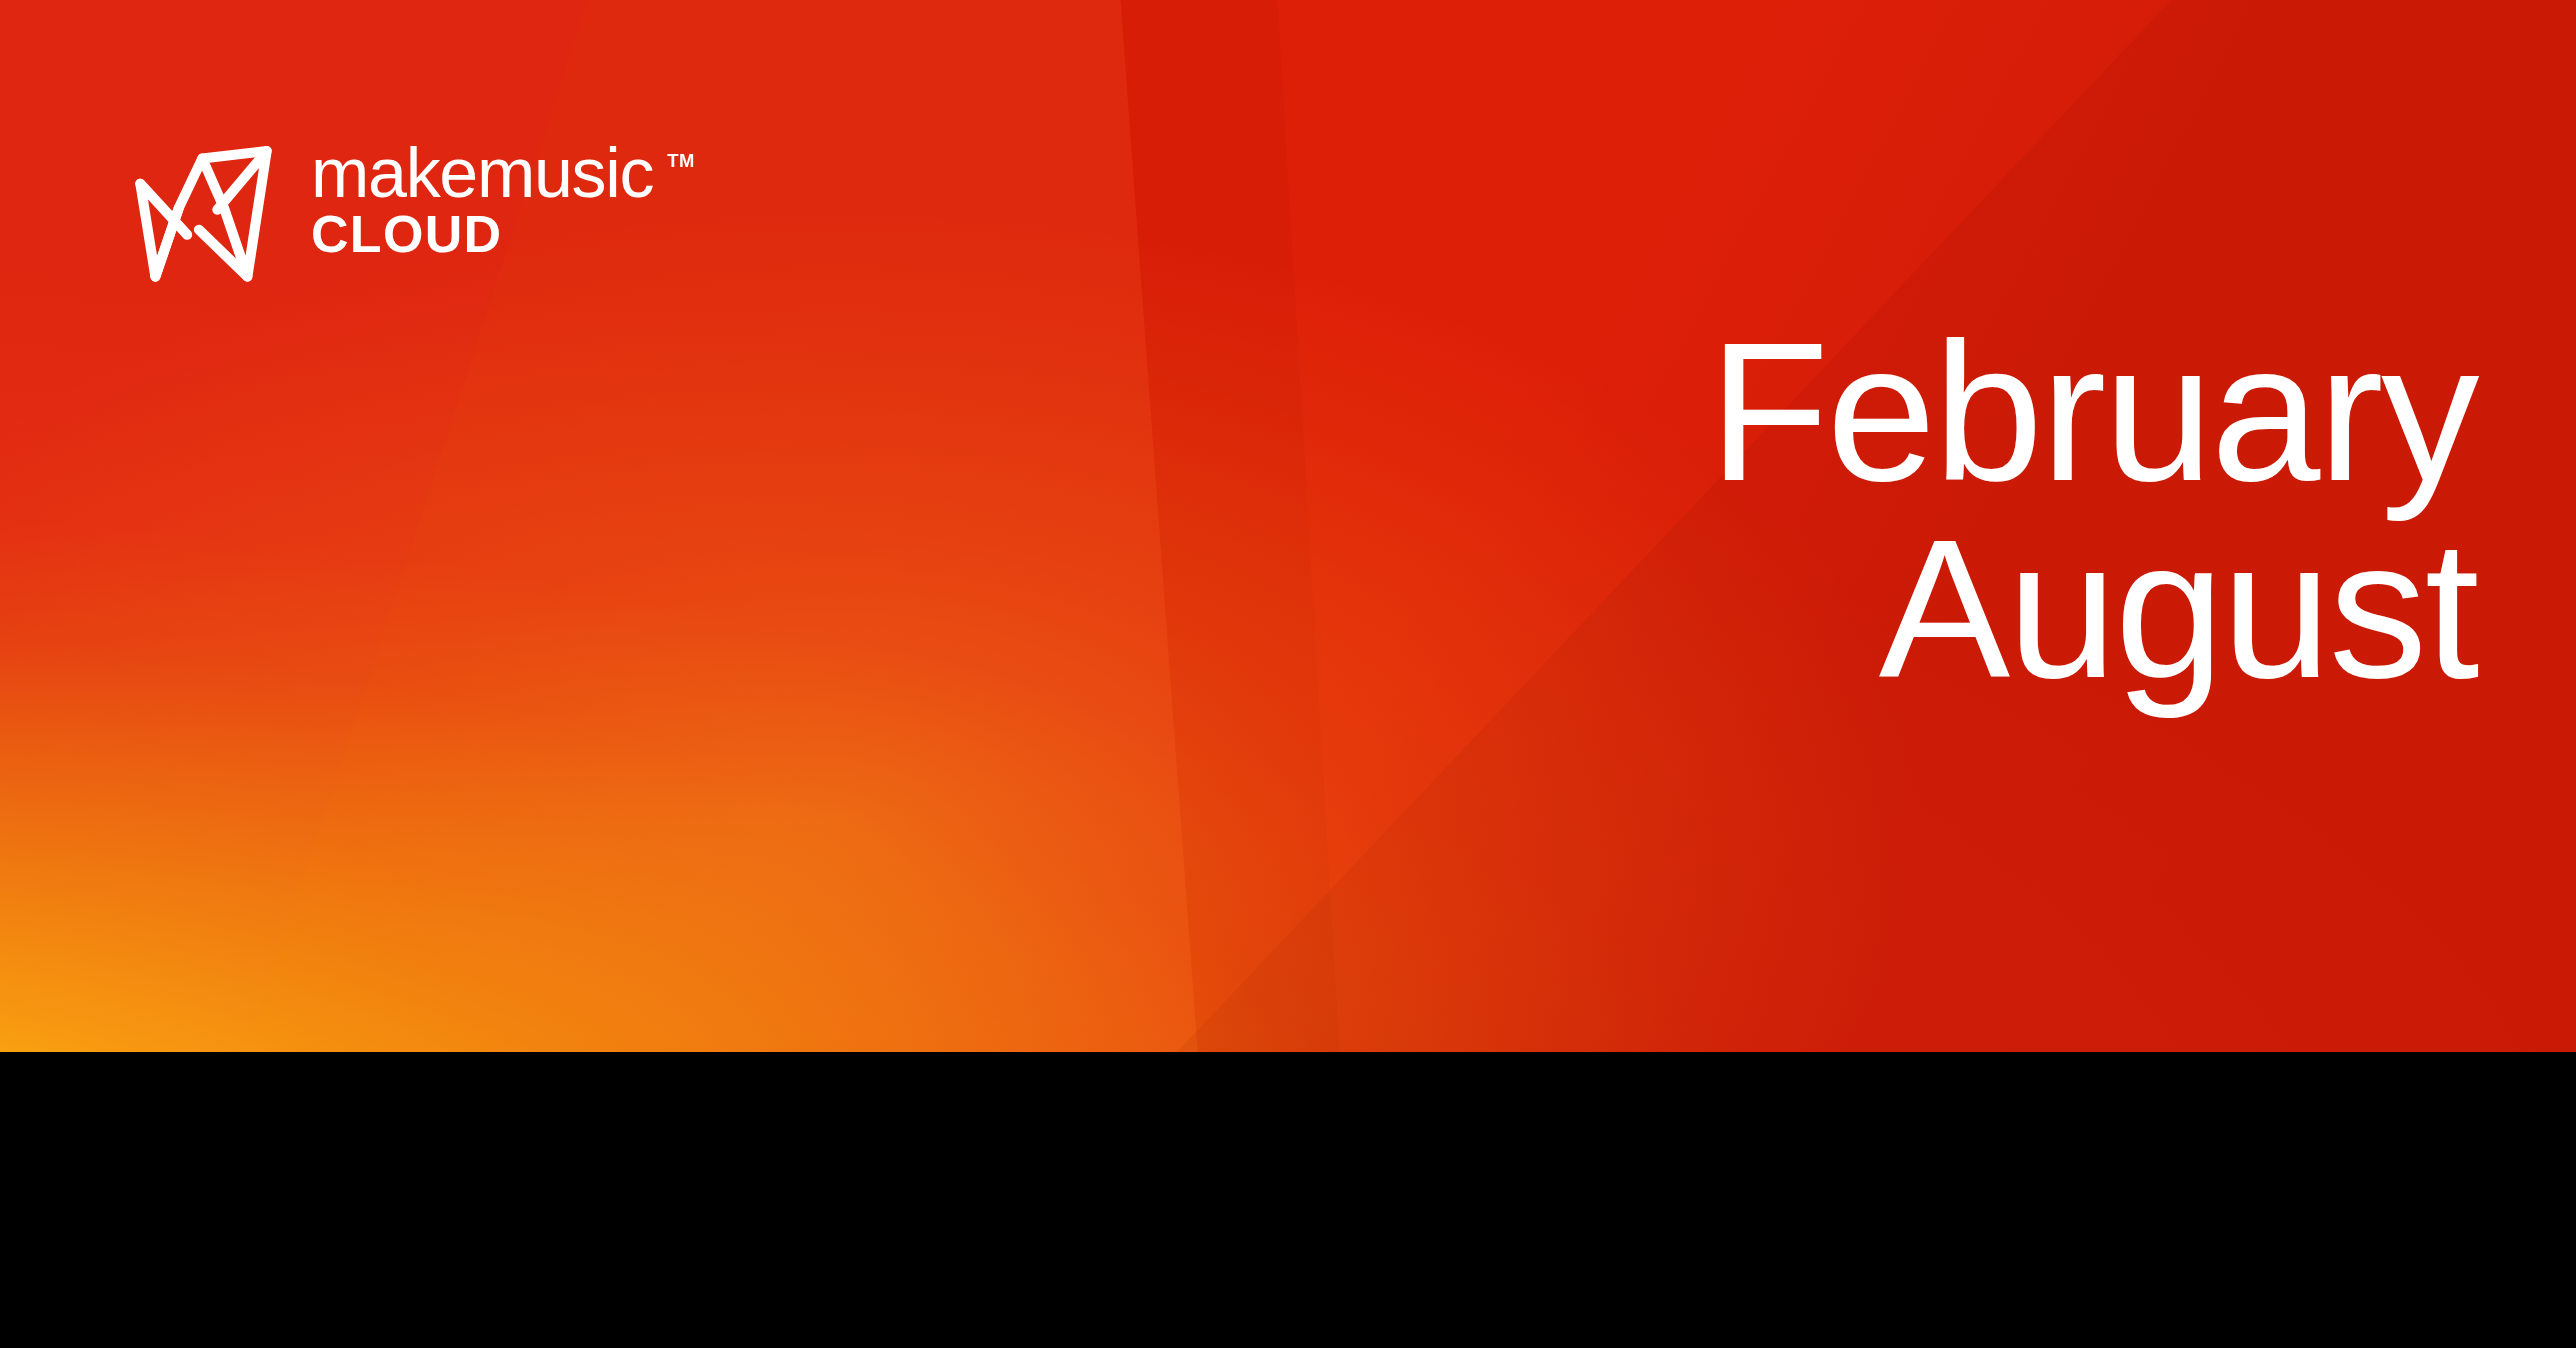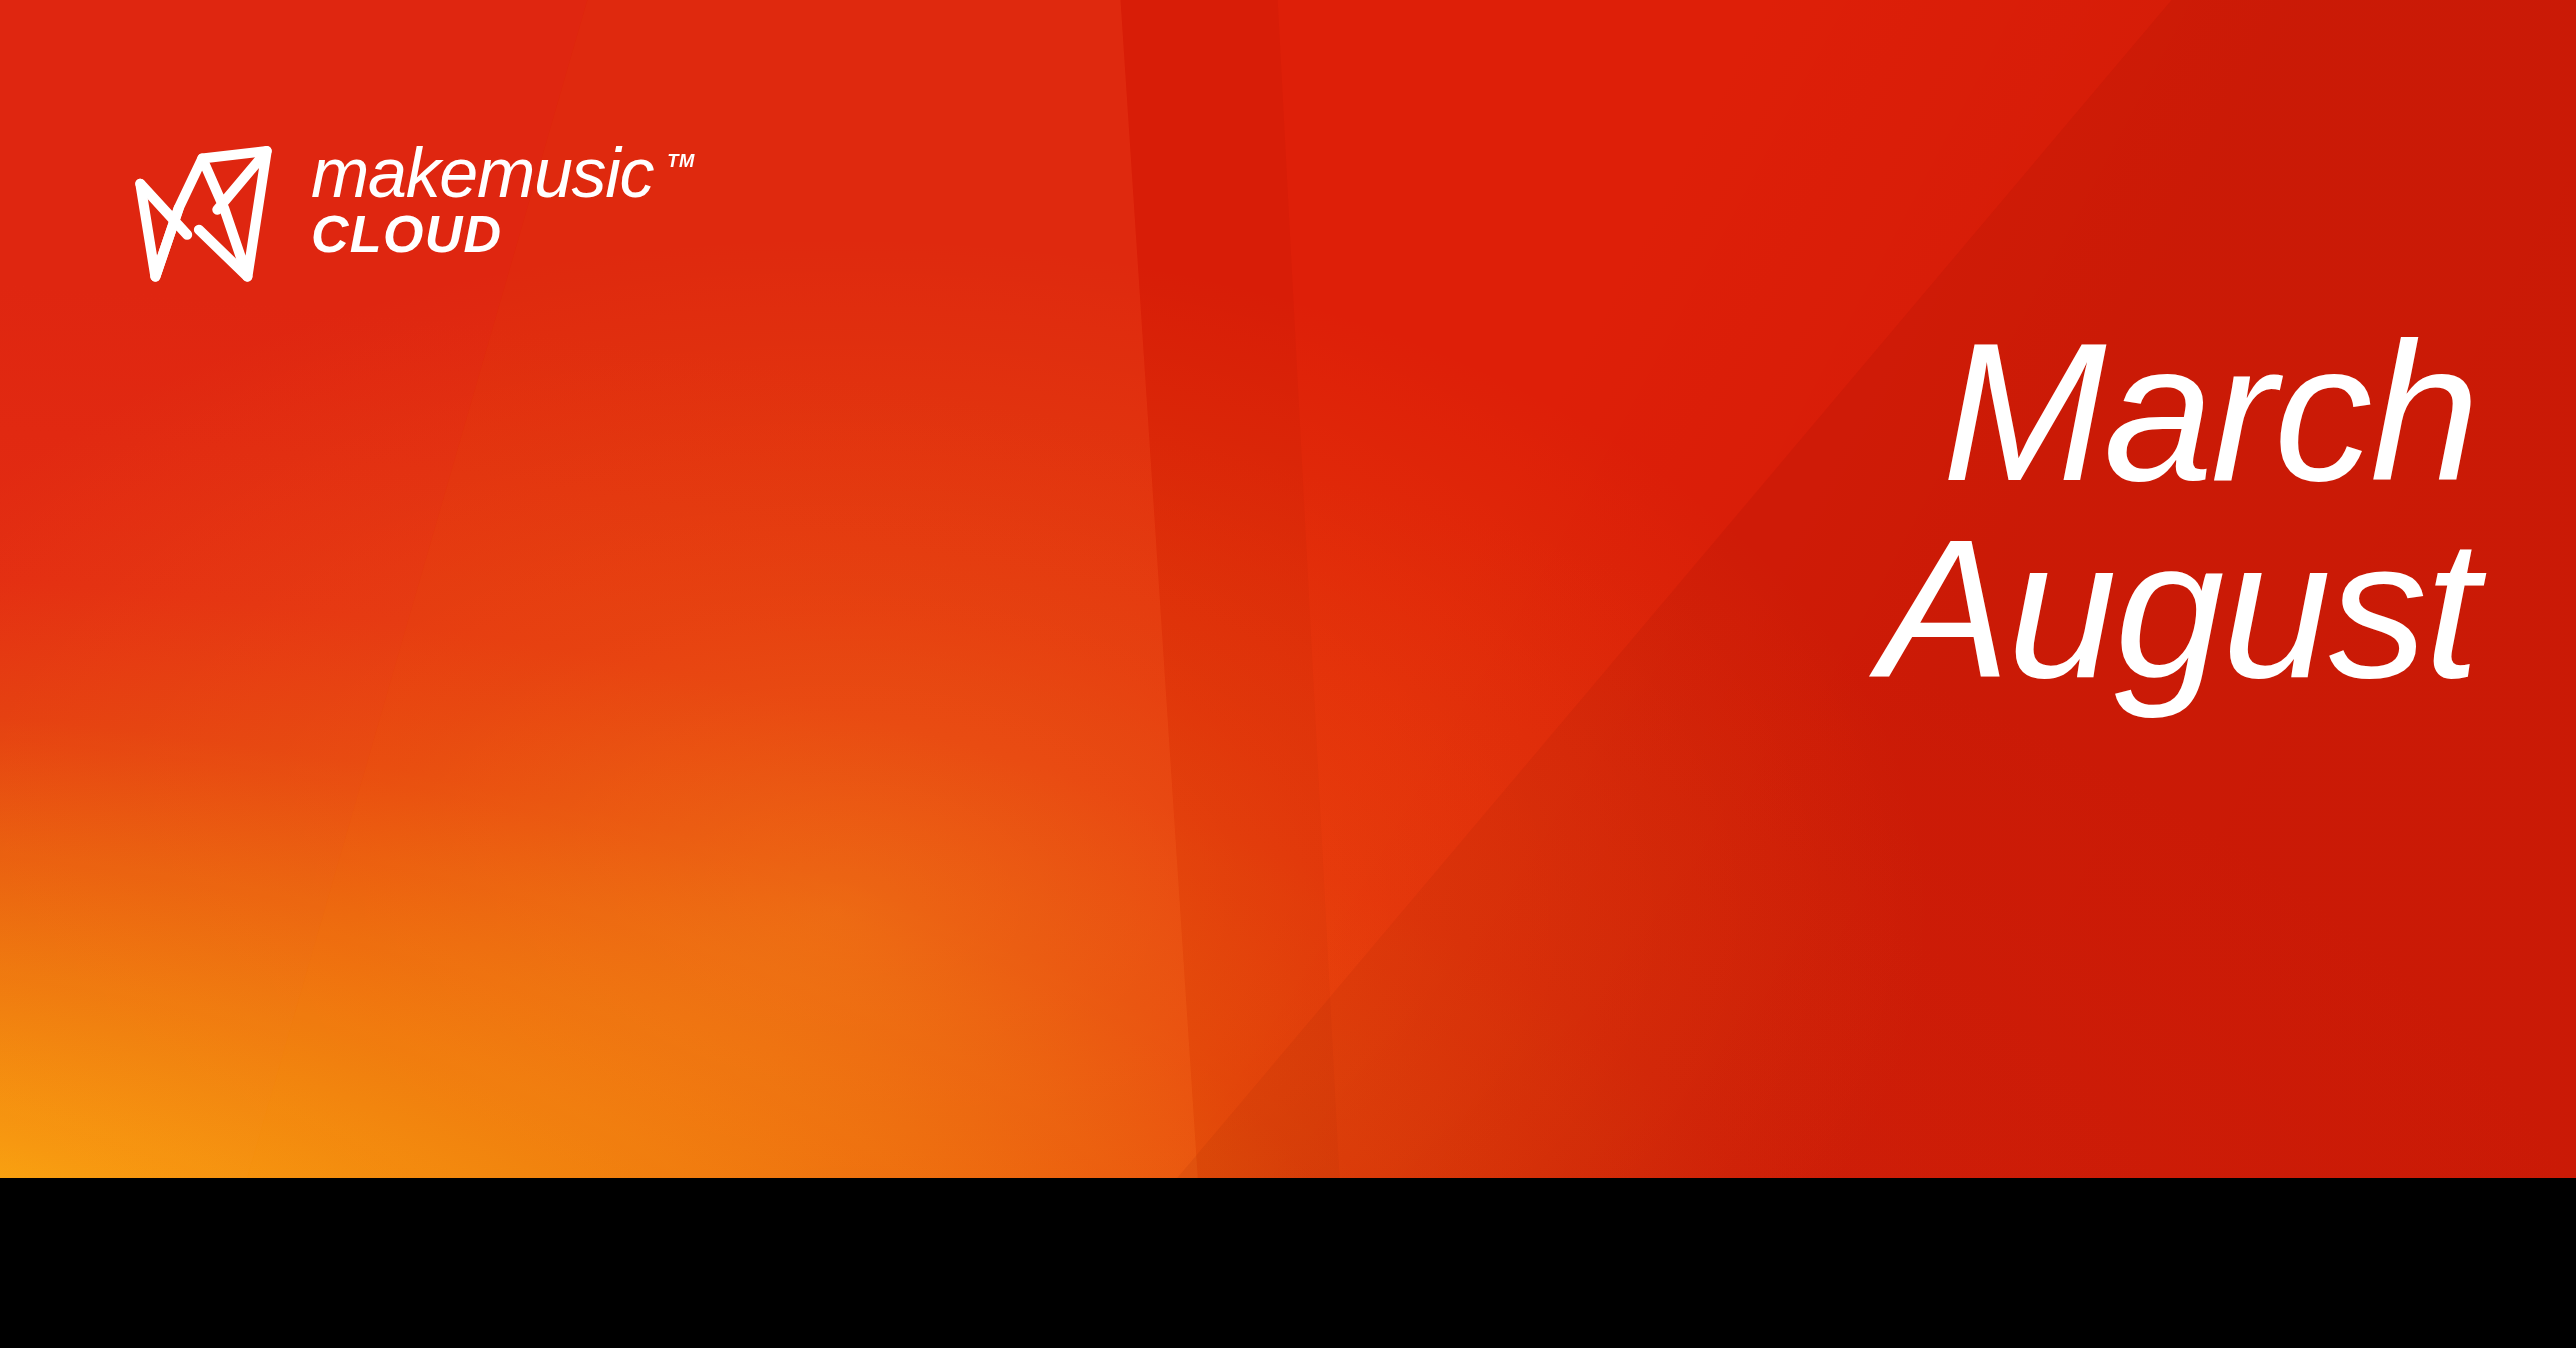--- a/index.html
+++ b/index.html
@@ -3,25 +3,24 @@
 <meta charset="utf-8">
 <style>
   html, body {
     margin: 0;
     padding: 0;
     background: #000;
   }
   #stage {
     position: relative;
     width: 2576px;
-    height: 1178px;
+    height: 1052px;
     overflow: hidden;
     background: #15803d;
     font-family: "Liberation Sans", sans-serif;
-    font-style: italic;
   }
 
   
   .bg-base {
     position: absolute;
     inset: 0;
     background:
       radial-gradient(120% 95% at -18% 118%,
         #FFE000 0%,
         #FFD000 7%,
@@ -179,18 +178,18 @@
     <div class="logo-words">
       <div class="wordmark-row">
         <span class="wordmark">makemusic</span>
         <span class="tm">TM</span>
       </div>
       <span class="subwordmark">CLOUD</span>
     </div>
   </div>
 
   <div class="headline">
-    <span class="line">March</span>
+    <span class="line">February</span>
     <span class="line">August</span>
   </div>
 
 </div>
 
 
 </body></html>

